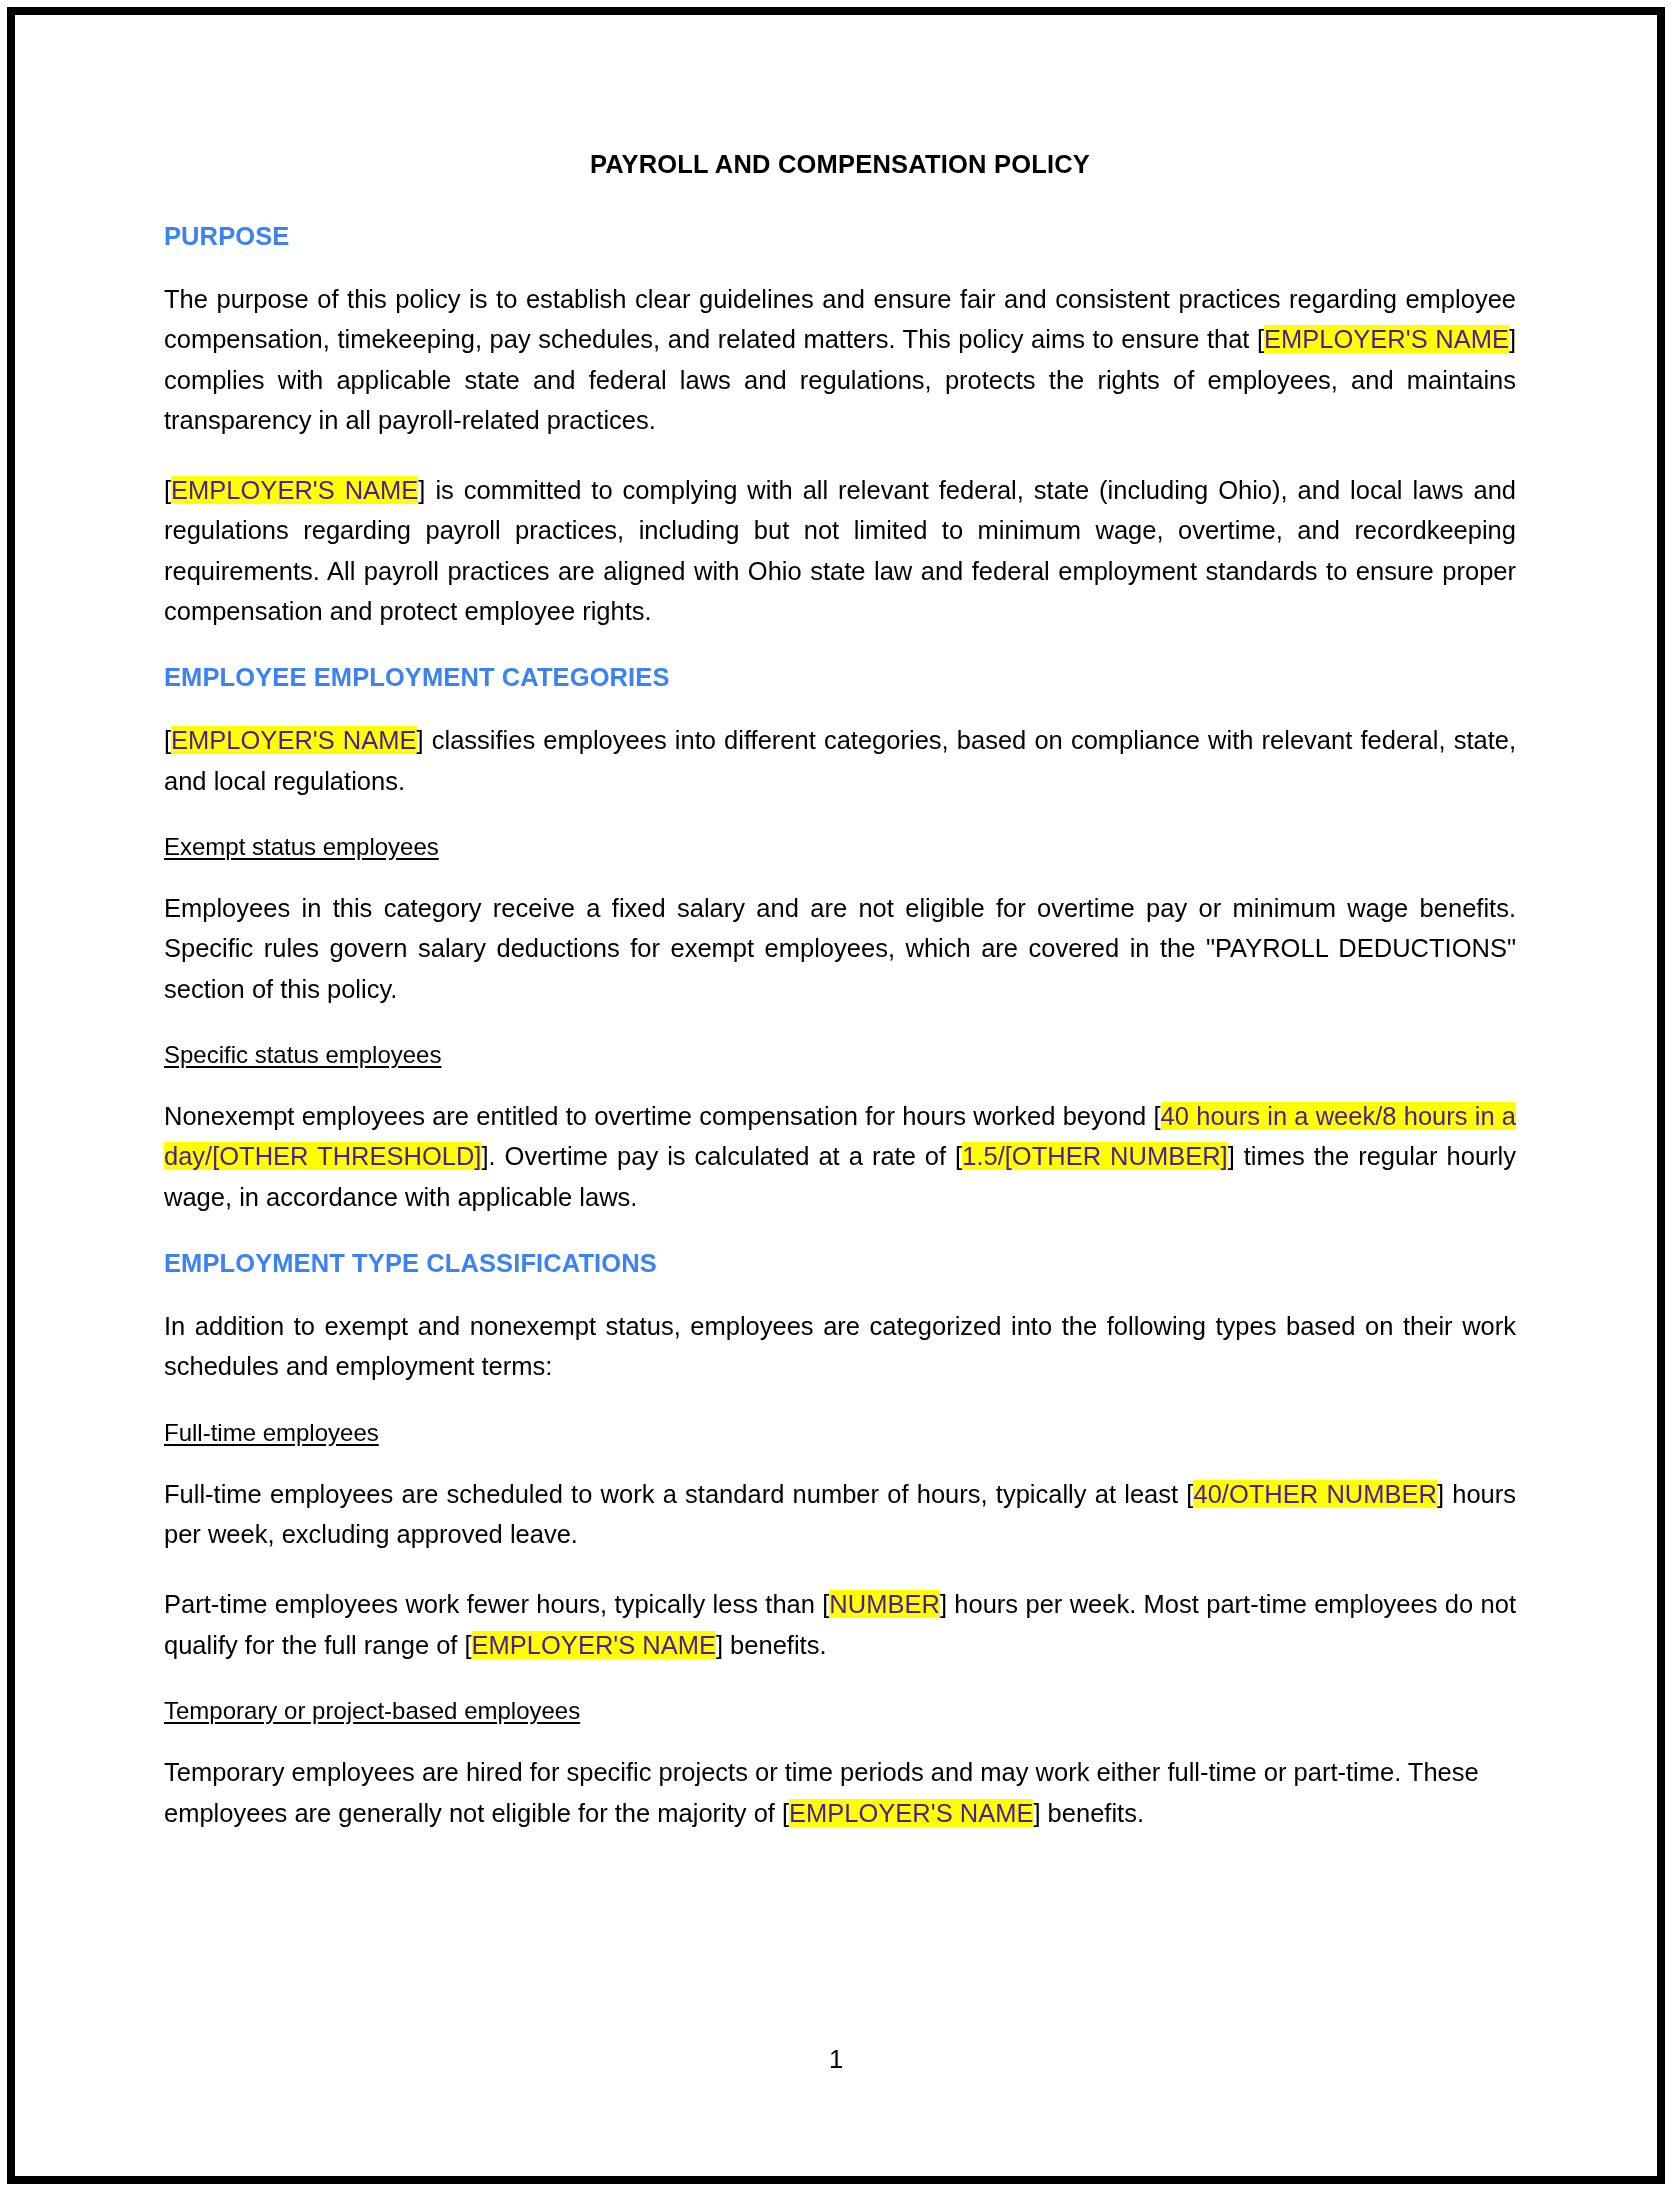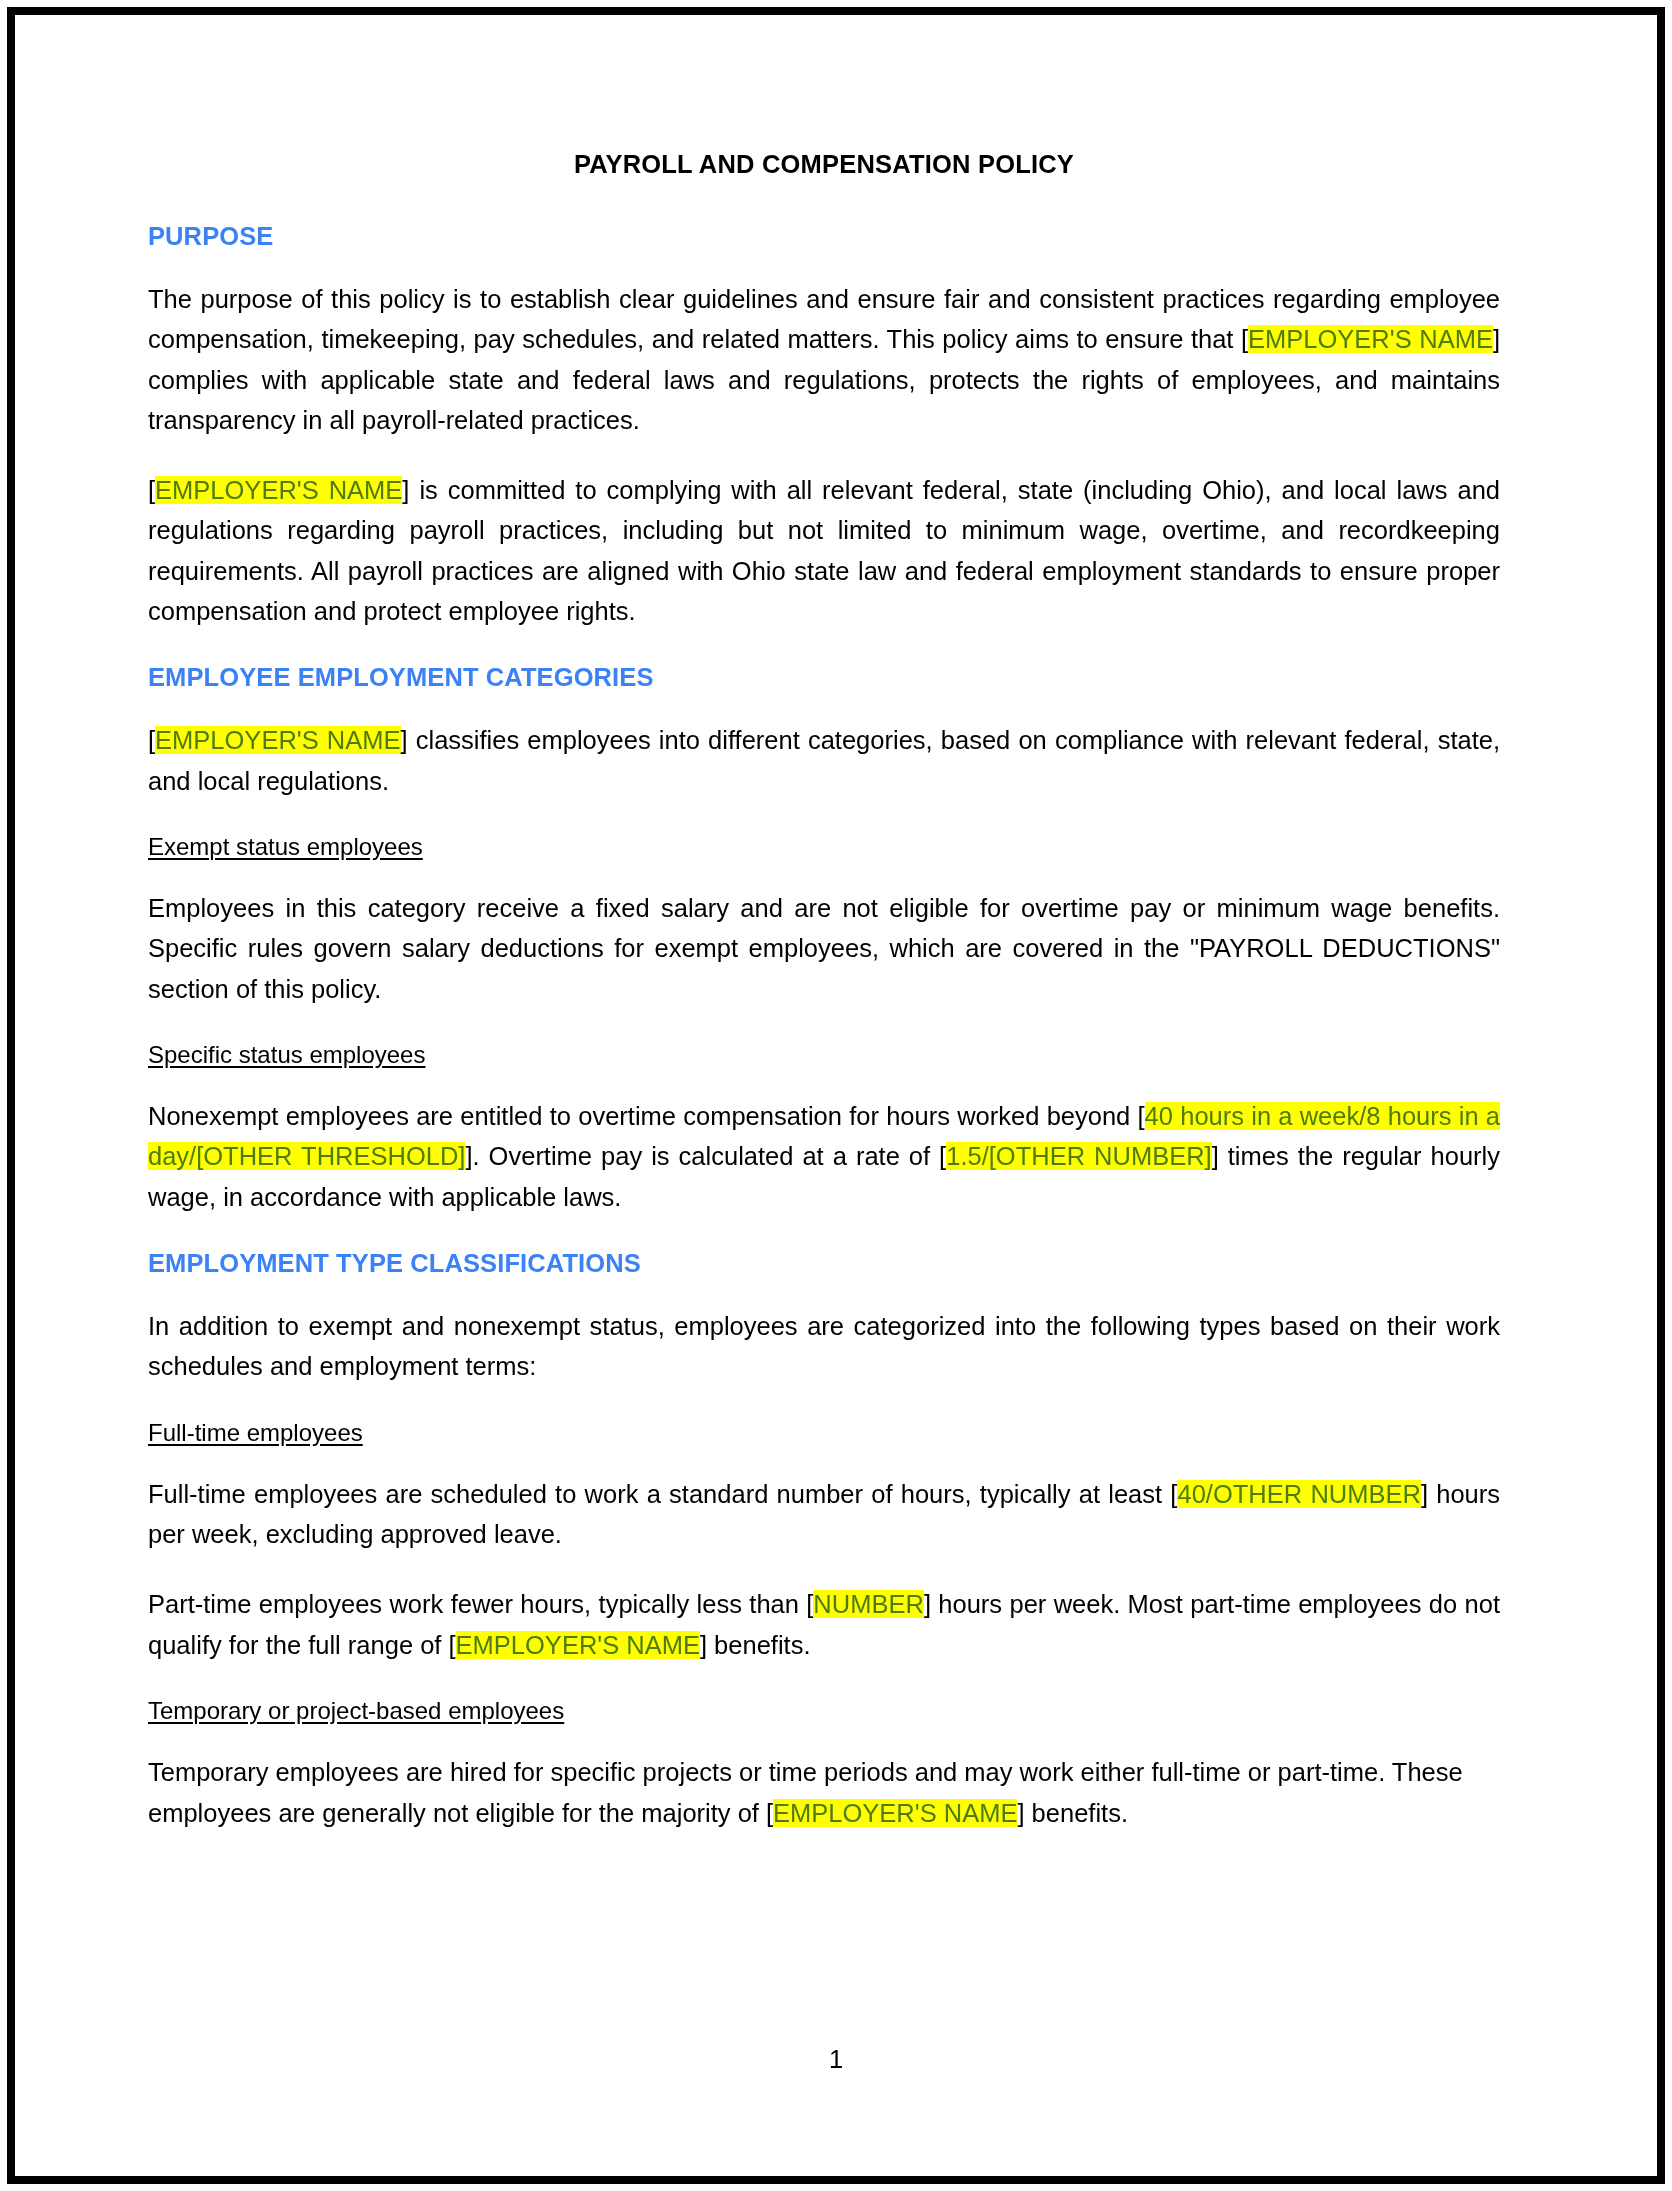--- a/index.html
+++ b/index.html
@@ -26,21 +26,21 @@
     left: 7px;
     top: 7px;
     right: 7px;
     bottom: 7px;
     border: 8px solid #000000;
     box-sizing: border-box;
     pointer-events: none;
   }
   .content {
     position: absolute;
-    left: 148px;
+    left: 164px;
     top: 149px;
     width: 1352px;
     box-sizing: border-box;
   }
   .doc-title {
     text-align: center;
     font-weight: bold;
     font-size: 25.5px;
     letter-spacing: 0.2px;
     color: #000;
@@ -73,21 +73,21 @@
     color: #000;
     margin: 0 0 30px 0;
     text-align: justify;
     text-justify: inter-word;
   }
   p.para.left {
     text-align: left;
   }
   .hl {
     background-color: #ffff00;
-    color: #4d7c0f;
+    color: #4c1d95;
   }
   .page-number {
     position: absolute;
     left: 0;
     right: 0;
     top: 2045px;
     text-align: center;
     font-size: 25.5px;
     color: #000;
   }

